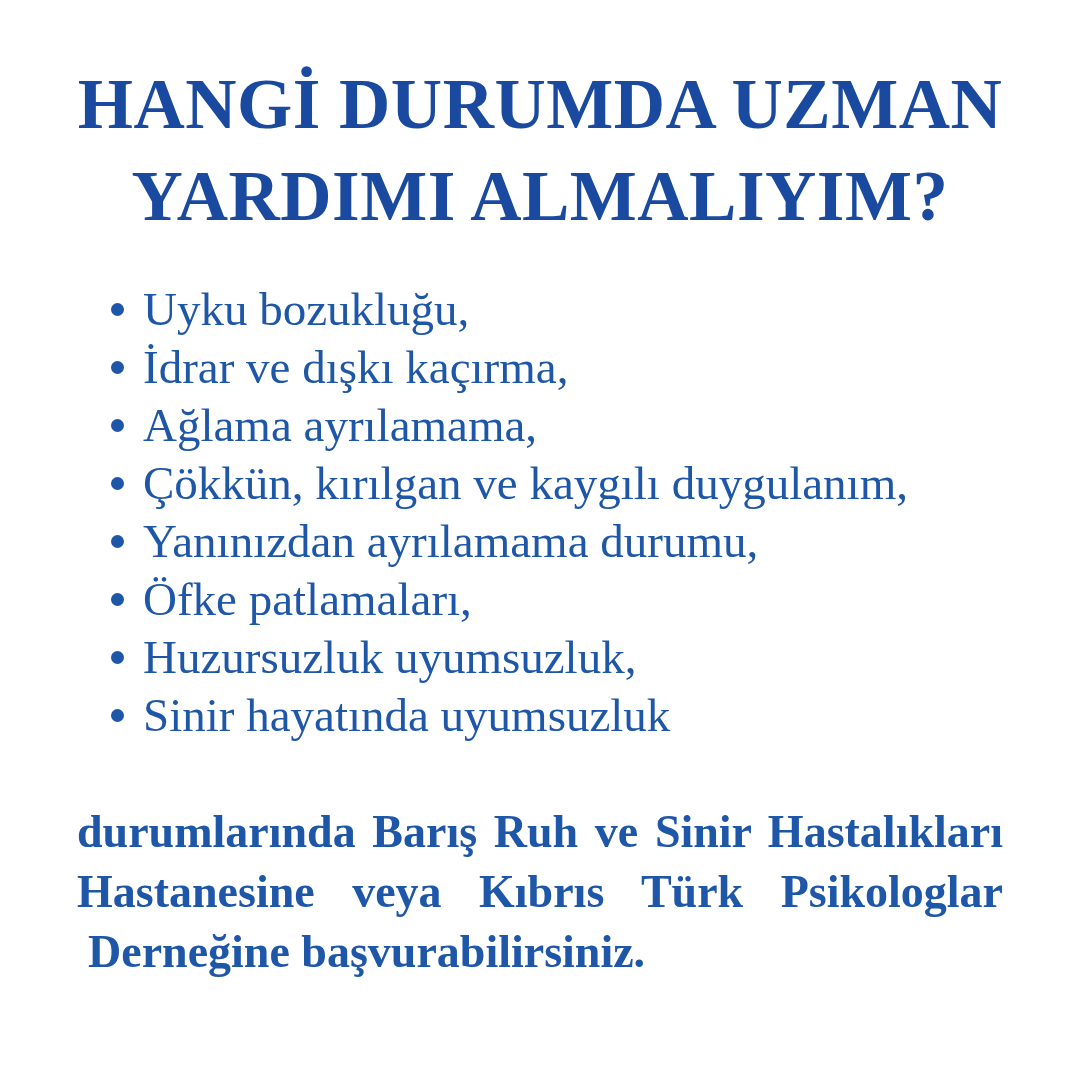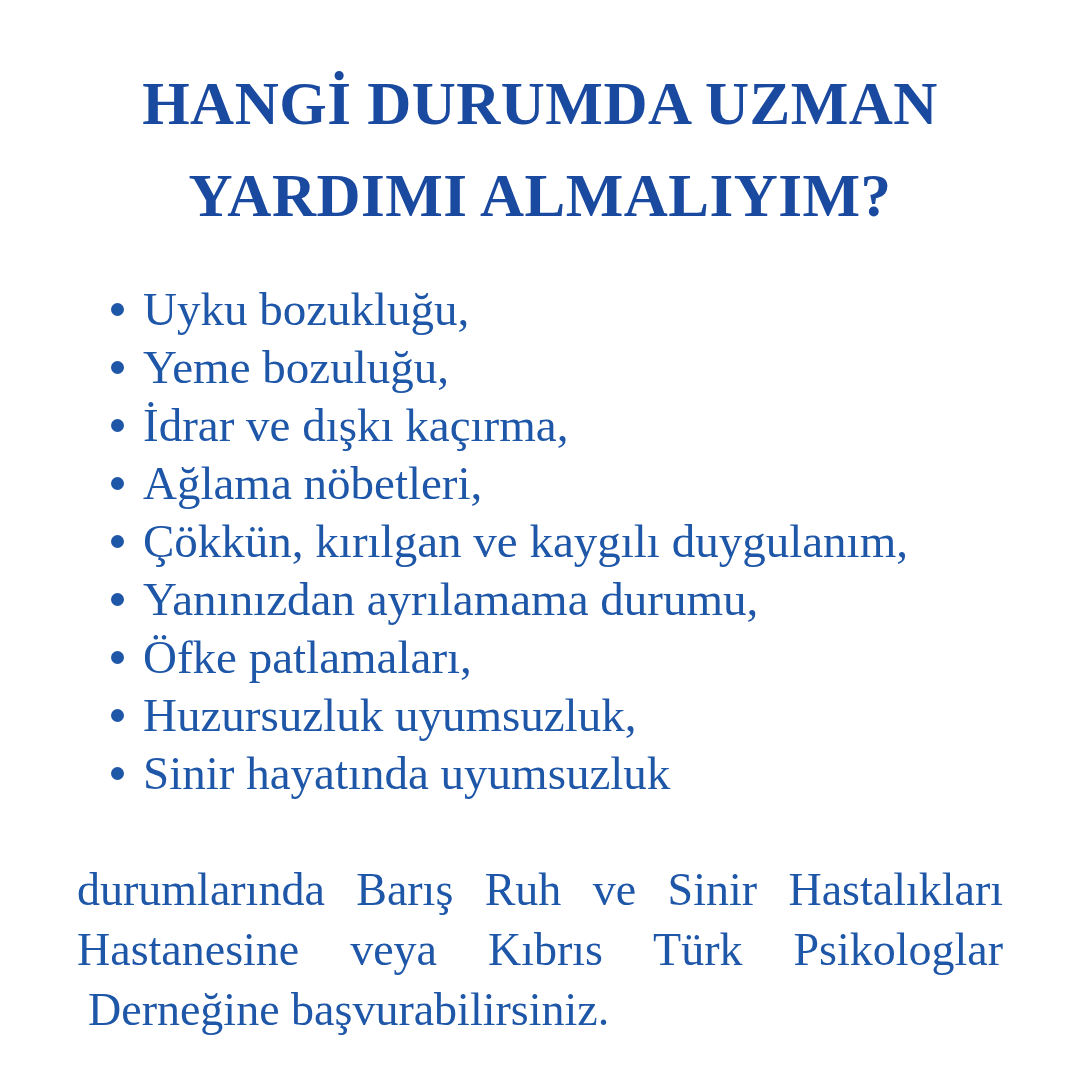--- a/index.html
+++ b/index.html
@@ -18,21 +18,21 @@
     position:relative;
     width:1080px;height:1080px;
     background:var(--bg);
     box-sizing:border-box;
   }
   
   .title{
     margin:58px 40px 0;
     text-align:center;
     font-weight:bold;
-    font-size:61px;
+    font-size:71px;
     line-height:92px;
     letter-spacing:0.5px;
     color:var(--title-color);
   }
   .title-line{display:block;white-space:nowrap;}
   
   .symptoms{
     list-style:none;
     margin:38px 0 0;
     padding:0 0 0 111px;
@@ -55,20 +55,21 @@
   .footer{
     margin:58px 77px 0;
     font-size:46px;
     line-height:60px;
     color:var(--body-color);
   }
   .footer-line{
     display:block;
     text-align:justify;
     text-align-last:justify;
+    font-weight:bold;
   }
   .footer-line.last{
     text-align-last:left;
     margin-left:11px;
   }
 </style>
 </head>
 <body>
 
 <main class="card">
@@ -78,29 +79,25 @@
     <span class="title-line">YARDIMI ALMALIYIM?</span>
   </h1>
 
   <ul class="symptoms">
     <li>
       <span class="bullet"></span>
       <span>Uyku bozukluğu,</span>
     </li>
     <li>
       <span class="bullet"></span>
-      <span>Yeme bozuluğu,</span>
-    </li>
-    <li>
-      <span class="bullet"></span>
       <span>İdrar ve dışkı kaçırma,</span>
     </li>
     <li>
       <span class="bullet"></span>
-      <span>Ağlama nöbetleri,</span>
+      <span>Ağlama ayrılamama,</span>
     </li>
     <li>
       <span class="bullet"></span>
       <span>Çökkün, kırılgan ve kaygılı duygulanım,</span>
     </li>
     <li>
       <span class="bullet"></span>
       <span>Yanınızdan ayrılamama durumu,</span>
     </li>
     <li>

